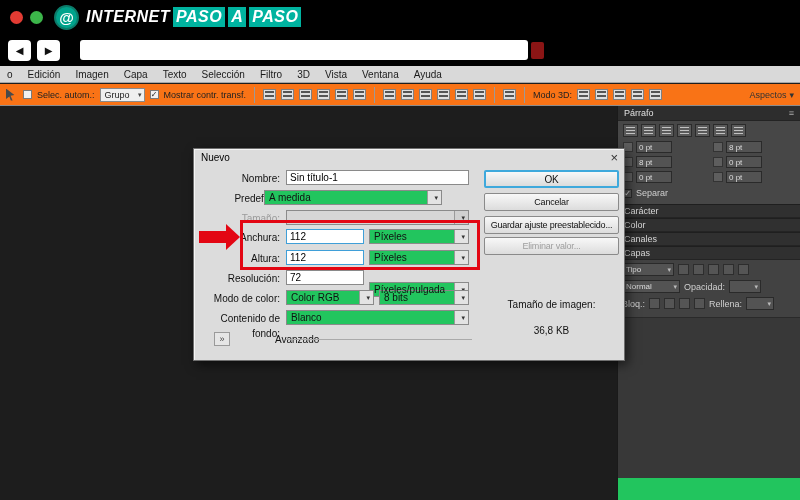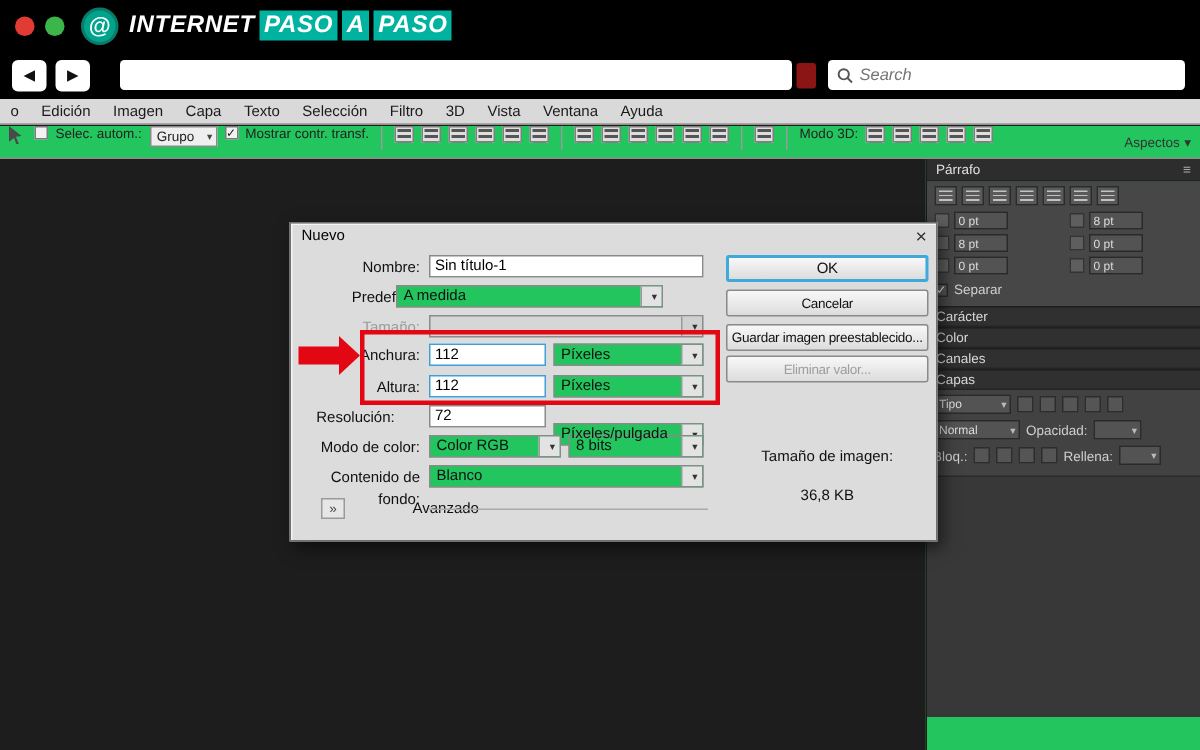--- a/index.html
+++ b/index.html
@@ -25,21 +25,21 @@
   .red-badge { width:13px; height:17px; background:#8b1515; border-radius:2px; margin-left:3px; }
   .searchbox { flex:1; height:20px; background:#fff; border-radius:3px; display:flex; align-items:center; padding:0 6px; margin-left:8px; margin-right:2px; }
   .searchbox svg { flex:0 0 auto; }
   .searchbox input { border:none; outline:none; width:100%; font-size:11px; font-style:italic; color:#444; margin-left:4px; }
 
   
   .menubar { position:absolute; top:66px; left:0; right:0; height:17px; background:#d9d9d9; border-bottom:1px solid #a6a6a6; display:flex; align-items:center; gap:15px; padding:0 7px; font-size:10px; color:#1a1a1a; }
   .menubar span { cursor:default; }
 
   
-  .optionsbar { position:absolute; top:84px; left:0; right:0; height:22px; background:#22c55e; border-bottom:1px solid #8d8d8d; display:flex; gap:5px; padding:0 6px; font-size:9px; color:#222; }
+  .optionsbar { position:absolute; top:84px; left:0; right:0; height:22px; background:#f97316; border-bottom:1px solid #8d8d8d; display:flex; align-items:center; gap:5px; padding:0 6px; font-size:9px; color:#222; }
   .tool-icon { width:12px; height:12px; background:#4a4a4a; clip-path:polygon(0 0, 70% 55%, 38% 60%, 55% 100%, 40% 100%, 28% 66%, 0 88%); }
   .cb { width:9px; height:9px; background:#f2f2f2; border:1px solid #7a7a7a; display:inline-flex; align-items:center; justify-content:center; font-size:8px; color:#222; }
   .cb.checked::after { content:"✓"; }
   .mini-dd { background:#efefef; border:1px solid #8a8a8a; height:14px; display:flex; align-items:center; padding:0 14px 0 4px; position:relative; font-size:9px; }
   .mini-dd::after { content:"▾"; position:absolute; right:2px; font-size:7px; color:#444; }
   .vsep { width:1px; height:16px; background:#9a9a9a; margin:0 3px; }
   .opt-icon { width:13px; height:11px; border:1px solid #7f7f7f; background:#dedede repeating-linear-gradient(to bottom, #555 0 2px, transparent 2px 4px); background-size:9px 9px; background-position:1px 1px; background-repeat:no-repeat; }
   .spacer { flex:1; }
   .aspects { display:flex; align-items:center; gap:3px; color:#333; }
 
@@ -110,27 +110,20 @@
       <span class="box">A</span>
       <span class="box">PASO</span>
     </div>
   </div>
 
   <div class="navbar">
     <span class="navbtn">◀</span>
     <span class="navbtn">▶</span>
     <input class="addressbar" style="">
     <span class="red-badge"></span>
-    <div class="searchbox">
-      <svg width="11" height="11" viewBox="0 0 11 11">
-          <circle cx="4.5" cy="4.5" r="3.4" fill="none" stroke="#555" stroke-width="1.3"></circle>
-          <line x1="7" y1="7" x2="10" y2="10" stroke="#555" stroke-width="1.3"></line>
-        </svg>
-      <input placeholder="Search" style="">
-    </div>
   </div>
 
   <div class="menubar">
     <span>o</span>
     <span>Edición</span>
     <span>Imagen</span>
     <span>Capa</span>
     <span>Texto</span>
     <span>Selección</span>
     <span>Filtro</span>
@@ -297,21 +290,21 @@
         <span class="arr">▾</span>
       </span>
 
     <span class="lab" style="top:102px;">Altura:</span>
     <input class="ti focus" style="left: 92px; top: 101px; width: 78px;" value="112">
     <span class="dd" style="left:175px; top:101px; width:100px;">
         <span class="ddtext">Píxeles</span>
         <span class="arr">▾</span>
       </span>
 
-    <span class="lab" style="top:122px;text-align:center;">Resolución:</span>
+    <span class="lab" style="top:122px;">Resolución:</span>
     <input class="ti" style="left: 92px; top: 121px; width: 78px;" value="72">
     <span class="dd" style="left:175px; top:121px; width:100px;margin-top:12px;">
         <span class="ddtext">Píxeles/pulgada</span>
         <span class="arr">▾</span>
       </span>
 
     <span class="lab" style="top:142px;">Modo de color:</span>
     <span class="dd" style="left:92px; top:141px; width:88px;">
         <span class="ddtext">Color RGB</span>
         <span class="arr">▾</span>
@@ -326,21 +319,21 @@
         <span class="ddtext">Blanco</span>
         <span class="arr">▾</span>
       </span>
 
     <span class="adv-chevrons">»</span>
     <span class="adv-label">Avanzado</span>
     <span class="adv-line"></span>
 
     <button class="btn ok" style="top:21px;">OK</button>
     <button class="btn" style="top:44px;">Cancelar</button>
-    <button class="btn" style="top:67px;">Guardar imagen preestablecido...</button>
+    <button class="btn" style="top:67px;">Guardar ajuste preestablecido...</button>
     <button class="btn disabled" style="top:88px;">Eliminar valor...</button>
 
     <span class="imgsize" style="top:150px;text-align:center;">Tamaño de imagen:</span>
     <span class="imgsize" style="top:176px;">36,8 KB</span>
   </div>
 
   <div class="red-rect"></div>
   <div class="red-arrow"></div>
 
 </div>

